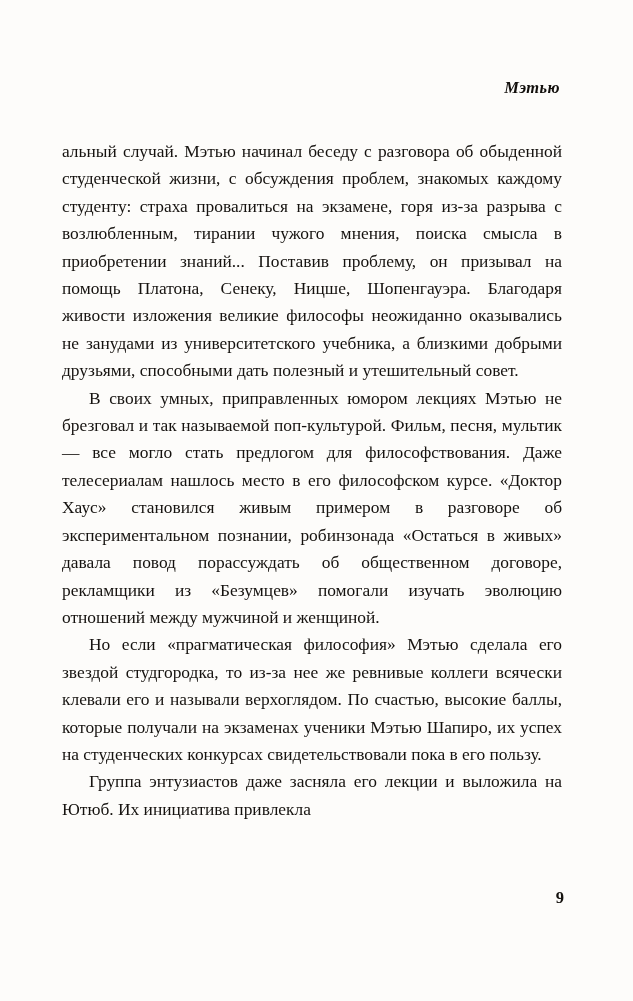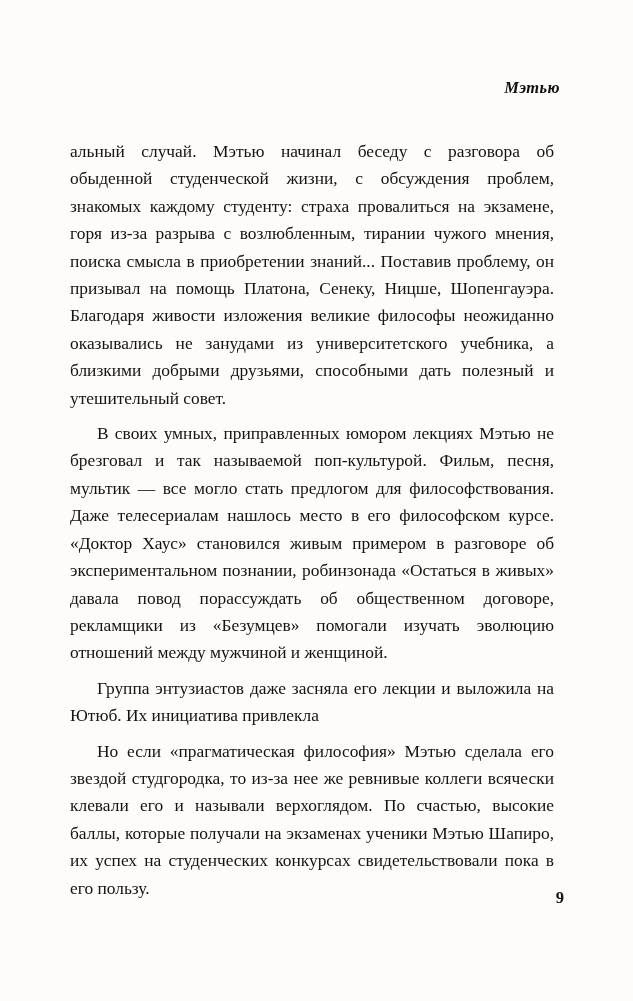--- a/index.html
+++ b/index.html
@@ -40,21 +40,21 @@
   }
   .body-text {
     font-size: 17.4px;
     line-height: 27.4px;
     text-align: justify;
     text-justify: inter-word;
     color: #15120f;
     -webkit-font-smoothing: antialiased;
   }
   .body-text p {
-    margin: 8px;
+    margin: 0;
     text-indent: 0;
   }
   .body-text p.indent {
     text-indent: 27px;
   }
   .page-number {
     position: absolute;
     right: 69px;
     top: 888px;
     font-size: 16.5px;
@@ -66,20 +66,20 @@
 <body>
 
 <div class="page">
   <div class="page-inner">
 
     <div class="running-head">Мэтью</div>
 
     <div class="body-text">
       <p>альный случай. Мэтью начинал беседу с разговора об обыденной студенческой жизни, с обсуждения проблем, знакомых каждому студенту: страха провалиться на экзамене, горя из-за разрыва с возлюбленным, тирании чужого мнения, поиска смысла в приобретении знаний... Поставив проблему, он призывал на помощь Платона, Сенеку, Ницше, Шопенгауэра. Благодаря живости изложения великие философы неожиданно оказывались не занудами из университетского учебника, а близкими добрыми друзьями, способными дать полезный и утешительный совет.</p>
       <p class="indent">В своих умных, приправленных юмором лекциях Мэтью не брезговал и так называемой поп-культурой. Фильм, песня, мультик — все могло стать предлогом для философствования. Даже телесериалам нашлось место в его философском курсе. «Доктор Хаус» становился живым примером в разговоре об экспериментальном познании, робинзонада «Остаться в живых» давала повод порассуждать об общественном договоре, рекламщики из «Безумцев» помогали изучать эволюцию отношений между мужчиной и женщиной.</p>
+      <p class="indent">Но если «прагматическая философия» Мэтью сделала его звездой студгородка, то из-за нее же ревнивые коллеги всячески клевали его и называли верхоглядом. По счастью, высокие баллы, которые получали на экзаменах ученики Мэтью Шапиро, их успех на студенческих конкурсах свидетельствовали пока в его пользу.</p>
       <p class="indent">Группа энтузиастов даже засняла его лекции и выложила на Ютюб. Их инициатива привлекла</p>
-      <p class="indent">Но если «прагматическая философия» Мэтью сделала его звездой студгородка, то из-за нее же ревнивые коллеги всячески клевали его и называли верхоглядом. По счастью, высокие баллы, которые получали на экзаменах ученики Мэтью Шапиро, их успех на студенческих конкурсах свидетельствовали пока в его пользу.</p>
     </div>
 
   </div>
 
   <div class="page-number">9</div>
 </div>
 
 </body></html>

